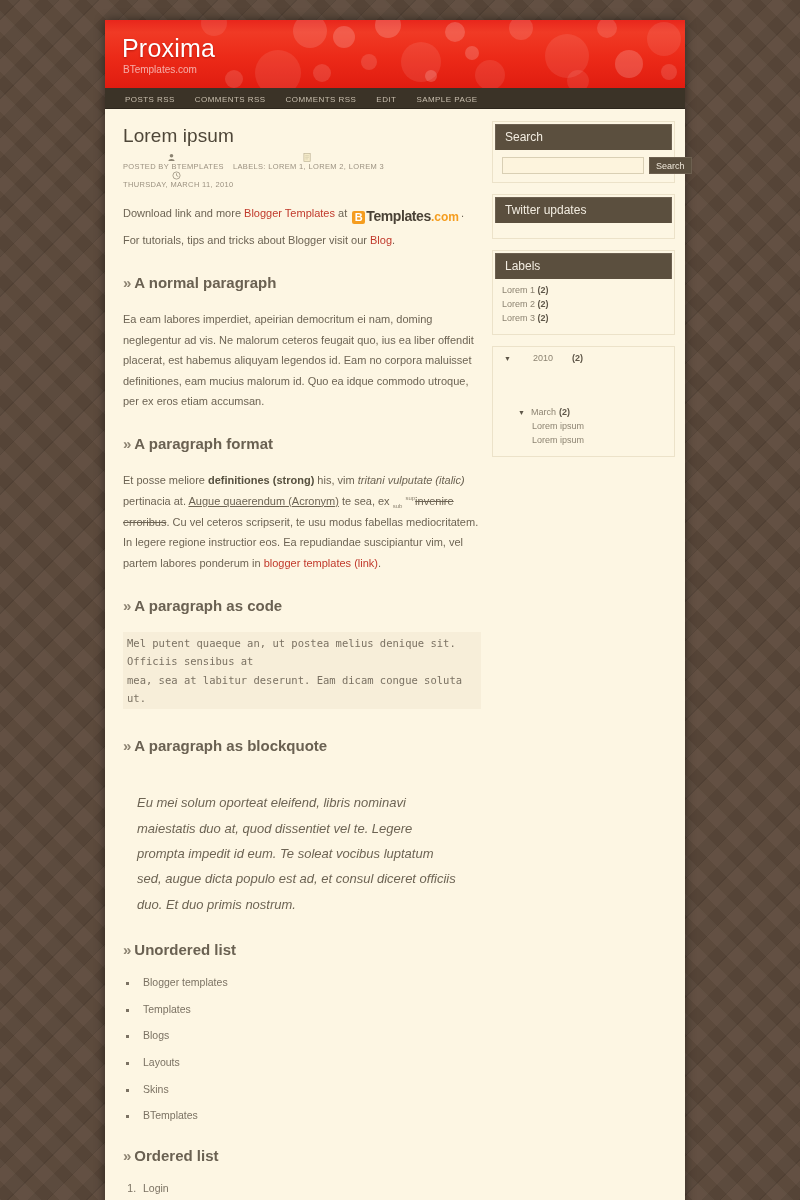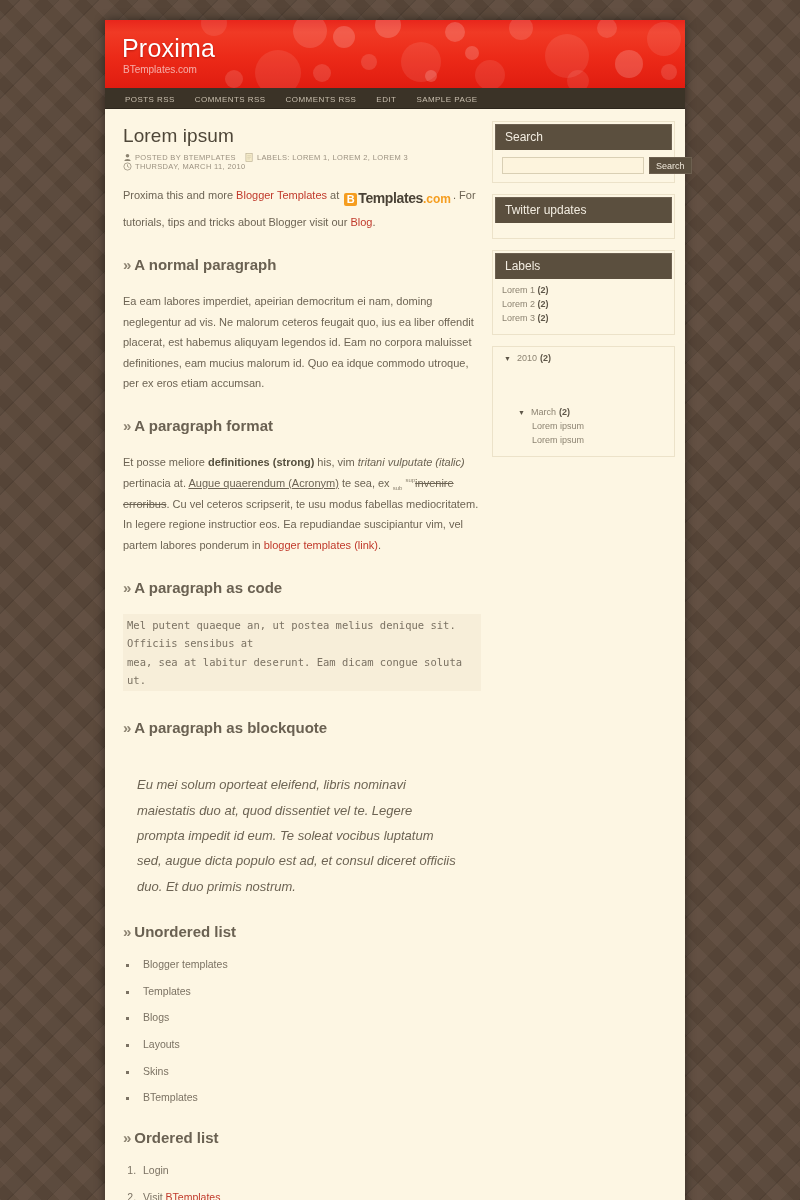--- a/index.html
+++ b/index.html
@@ -87,21 +87,21 @@
     letter-spacing: 0.1px;
   }
   .post-meta {
     display: flex; align-items: center;
     flex-wrap: wrap;
     font-size: 7.5px; letter-spacing: 0.35px;
     color: #9b9180;
     text-transform: uppercase;
     margin-bottom: 14px;
   }
-  .post-meta .mi { display: inline-flex; align-items: center; margin-right: 9px; }
+  .post-meta .mi { display: inline-flex; align-items: center; margin-right: 9px; flex-direction: column; }
   .micon { width: 9px; height: 9px; margin-right: 3px; display: inline-block; }
 
   .post p { line-height: 1.85; margin: 0 0 16px 0; font-size: 11px; color: #6d6454; }
   .post a { color: #c0392b; text-decoration: none; }
 
   .sec-head {
     font-size: 15px; font-weight: bold; color: #6a6152;
     margin: 24px 0 18px 0;
   }
   .sec-head .chev { color: #8d8472; margin-right: 3px; }
@@ -184,21 +184,21 @@
     font-size: 9px;
     height: 17px; padding: 0 6px;
     cursor: pointer;
   }
 
   .label-item { font-size: 9px; color: #8d8472; margin-bottom: 4px; }
   .label-item a { color: #8d8472; text-decoration: none; }
   .label-item .cnt { color: #5e5648; font-weight: bold; }
 
   .arch-l1, .arch-l2, .arch-l3 { font-size: 9px; color: #8d8472; margin-bottom: 4px; display: flex; align-items: center; }
-  .arch-l1 { padding-left: 2px; }
+  .arch-l1 { padding-left: 2px; gap: 16px; }
   .arch-l2 { padding-left: 16px; margin-top: 44px; }
   .arch-l3 { padding-left: 30px; }
   .tri { color: #5e5648; font-size: 7px; margin-right: 6px; }
   .arch-l1 .cnt, .arch-l2 .cnt { color: #5e5648; font-weight: bold; margin-left: 3px; }
   .arch-l3 a { color: #8d8472; text-decoration: none; }
   .twitter-empty { height: 2px; }
 </style>
 </head>
 <body>
 
@@ -262,21 +262,21 @@
         <span class="mi">
           <svg class="micon" viewBox="0 0 10 10">
             <circle cx="5" cy="5" r="4" fill="none" stroke="#9b9180" stroke-width="0.9"></circle>
             <path d="M5 2.6V5l2 1.2" stroke="#9b9180" stroke-width="0.9" fill="none"></path>
           </svg>
           <span>THURSDAY, MARCH 11, 2010</span>
         </span>
       </div>
 
       <p>
-        <span>Proxima this and more </span><a href="#">Blogger Templates</a><span> at </span><span class="btlogo">
+        <span>Download link and more </span><a href="#">Blogger Templates</a><span> at </span><span class="btlogo">
             <span class="bbox">B</span>
             <span class="btw">Templates</span>
             <span class="btc">.com</span>
           </span><span>. For tutorials, tips and tricks about Blogger visit our </span><a href="#">Blog</a><span>.</span>
       </p>
 
       <div class="sec-head">
         <span class="chev">»</span><span>A normal paragraph</span>
       </div>
       <p>Ea eam labores imperdiet, apeirian democritum ei nam, doming neglegentur ad vis. Ne malorum ceteros feugait quo, ius ea liber offendit placerat, est habemus aliquyam legendos id. Eam no corpora maluisset definitiones, eam mucius malorum id. Quo ea idque commodo utroque, per ex eros etiam accumsan.</p>

